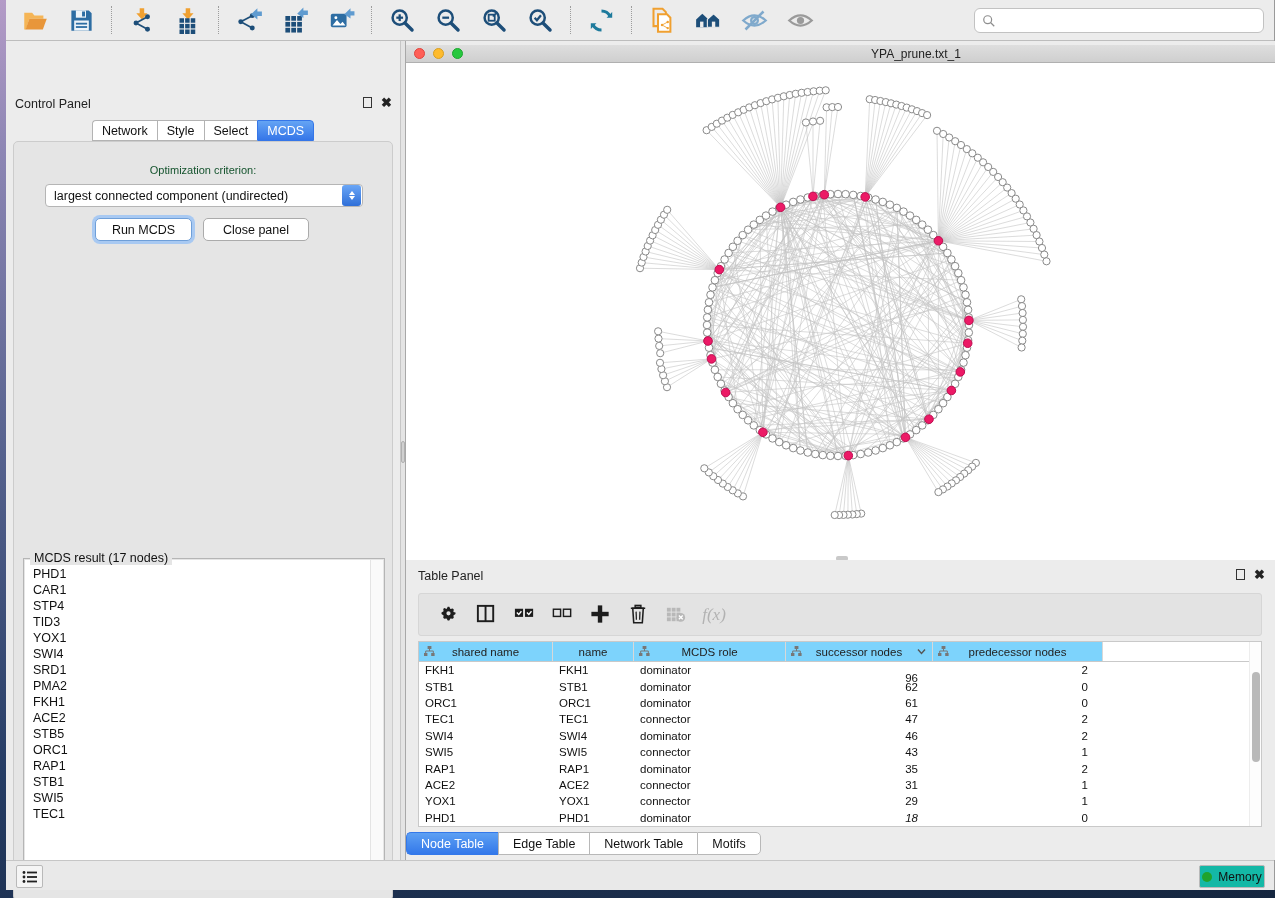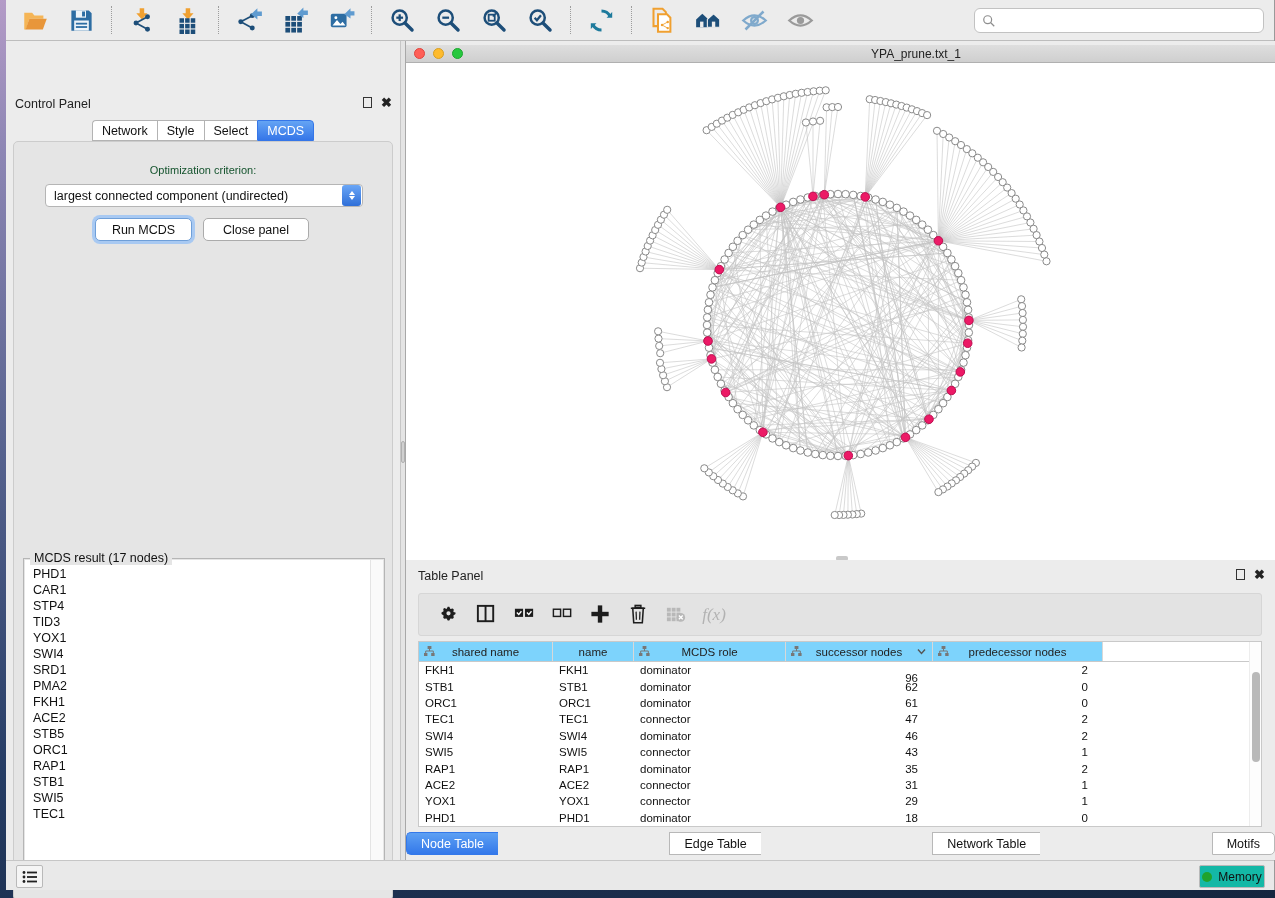--- a/index.html
+++ b/index.html
@@ -110,21 +110,21 @@
   .th svg.tree { width:11px; height:11px; position:absolute; left:5px; }
   .th svg.sort { width:9px; height:7px; position:absolute; right:6px; }
   .trow { display:flex; height:16.4px; align-items:center; }
   .td { font-size:11.5px; color:#111; white-space:nowrap; overflow:hidden; }
   .td.left { padding-left:6px; text-align:left; }
   .td.right { padding-right:15px; text-align:right; }
   .tscroll { position:absolute; right:0; top:0; bottom:0; width:12px; background:#fdfdfd;
     border-left:1px solid #ededed; }
   .tscroll .thumb { position:absolute; left:1.5px; top:30px; width:8px; height:90px;
     background:#b9b9b9; border-radius:4px; }
-  .tp-tabs { position:absolute; left:0; top:272px; width:100%; display:flex; justify-content:space-between;gap:14px; }
+  .tp-tabs { position:absolute; left:0; top:272px; width:100%; display:flex; justify-content:flex-start; }
   .tp-tab { height:23px; padding:0 14px; font-size:12.5px; display:flex; align-items:center;
     background:#fff; border:1px solid #b8b8b8; border-right:none; color:#111; }
   .tp-tab:first-child { border-radius:5px 0 0 5px; }
   .tp-tab:last-child { border-right:1px solid #b8b8b8; border-radius:0 5px 5px 0; }
   .tp-tab.selected { background:linear-gradient(#5da0f3,#3378ea); color:#fff; border-color:#3378ea; }
 
   
   .statusbar { position:absolute; left:0; top:860px; width:100%; height:30px;
     background:#e9e9e9; border-top:1px solid #c6c6c6; }
   .sb-btn { position:absolute; top:4px; height:23px; background:#f5f5f5; border:1px solid #b9b9b9;
@@ -1231,21 +1231,21 @@
                 <div class="td left" style="width: 134px;">YOX1</div>
                 <div class="td left" style="width: 81px;">YOX1</div>
                 <div class="td left" style="width: 152px;">connector</div>
                 <div class="td right" style="width: 147px;">29</div>
                 <div class="td right" style="width: 170px;">1</div>
               </div>
               <div class="trow">
                 <div class="td left" style="width: 134px;">PHD1</div>
                 <div class="td left" style="width: 81px;">PHD1</div>
                 <div class="td left" style="width: 152px;">dominator</div>
-                <div class="td right" style="width: 147px;">18</div>
+                <div class="td right" style="width: 147px; font-style: italic;">18</div>
                 <div class="td right" style="width: 170px;">0</div>
               </div>
             </div>
           <div class="tscroll">
               <span class="thumb"></span>
             </div>
         </div>
         <div class="tp-tabs" id="tp-tabs">
             <div class="tp-tab selected">Node Table</div>
             <div class="tp-tab">Edge Table</div>

